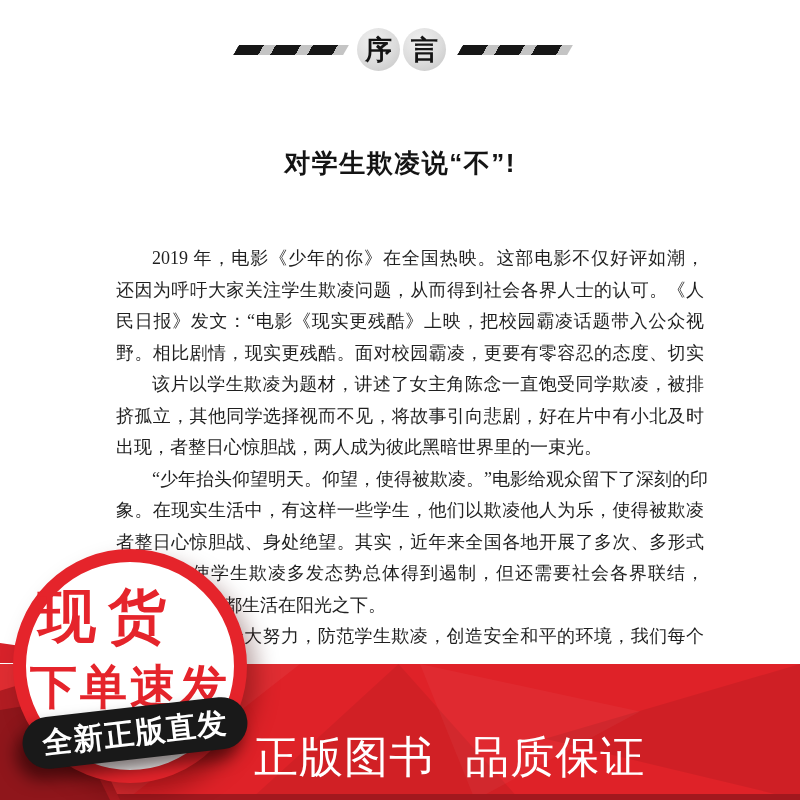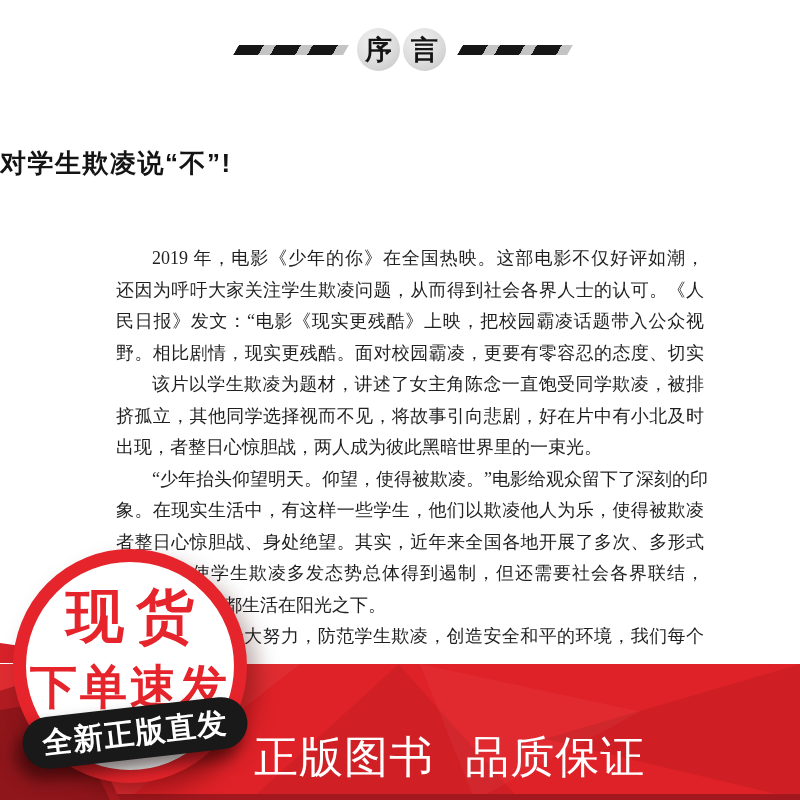--- a/index.html
+++ b/index.html
@@ -13,21 +13,21 @@
   #dash-right{left:460px;}
   .pchar{position:absolute;top:28px;width:43px;height:43px;border-radius:50%;
          background:radial-gradient(circle at 38% 30%,#f0f0f0 0%,#dcdcdc 55%,#c3c3c3 100%);
          display:flex;align-items:center;justify-content:center;
          font-family:"Liberation Serif","DejaVu Serif",serif;font-weight:bold;
          font-size:27px;color:#141414;}
   #pchar1{left:357px;}
   #pchar2{left:403px;}
 
   
-  #doc-title{position:absolute;top:146px;left:0;width:800px;
+  #doc-title{position:absolute;top:146px;left:0;width:800px;text-align:center;
              font-family:"Liberation Sans","DejaVu Sans",sans-serif;font-weight:bold;
              font-size:26px;letter-spacing:1.5px;color:#141414;}
 
   
   #body-text{position:absolute;left:108px;top:243px;width:588px;color:#1f1f1f;margin-left:8px;}
   .bl{height:31.5px;line-height:31.5px;font-size:18px;white-space:nowrap;
       text-align:justify;text-align-last:justify;}
   .bl.end{text-align-last:left;}
   .bl.indent{text-indent:36px;}
 
@@ -53,21 +53,21 @@
                 clip-path:polygon(0 0,100% 91%,0 91%);}
   #corner-dark1{left:0;top:660px;width:150px;height:140px;background:#b11c22;
                 clip-path:polygon(0 22%,40% 9%,80% 100%,0 100%);}
   #corner-dark2{left:0;top:700px;width:110px;height:100px;background:#8f161b;
                 clip-path:polygon(0 10%,55% 0,100% 100%,0 100%);}
 
   
   #stock-badge{position:absolute;left:13px;top:549px;width:234px;height:234px;z-index:8;
                box-sizing:border-box;border:13px solid #e5242b;border-radius:50%;
                background:#ffffff;box-shadow:10px 12px 22px rgba(60,0,0,0.35);}
-  #stock-line1{position:absolute;left:0;top:16px;width:100%;text-align:center;
+  #stock-line1{position:absolute;left:0;top:16px;width:100%;
                font-family:"Liberation Sans","DejaVu Sans",sans-serif;font-weight:bold;
                font-size:58px;letter-spacing:12px;text-indent:12px;color:#e5242b;}
   #stock-line2{position:absolute;left:0;top:94px;width:100%;text-align:center;
                font-family:"Liberation Sans","DejaVu Sans",sans-serif;font-weight:bold;
                font-size:47px;letter-spacing:3px;color:#e5242b;white-space:nowrap;}
 
   
   #ribbon{position:absolute;left:22px;top:707px;width:226px;height:52px;z-index:9;
           background:#191919;border-radius:27px;transform:rotate(-6.5deg);
           box-shadow:-8px 10px 16px rgba(15,0,0,0.55);

